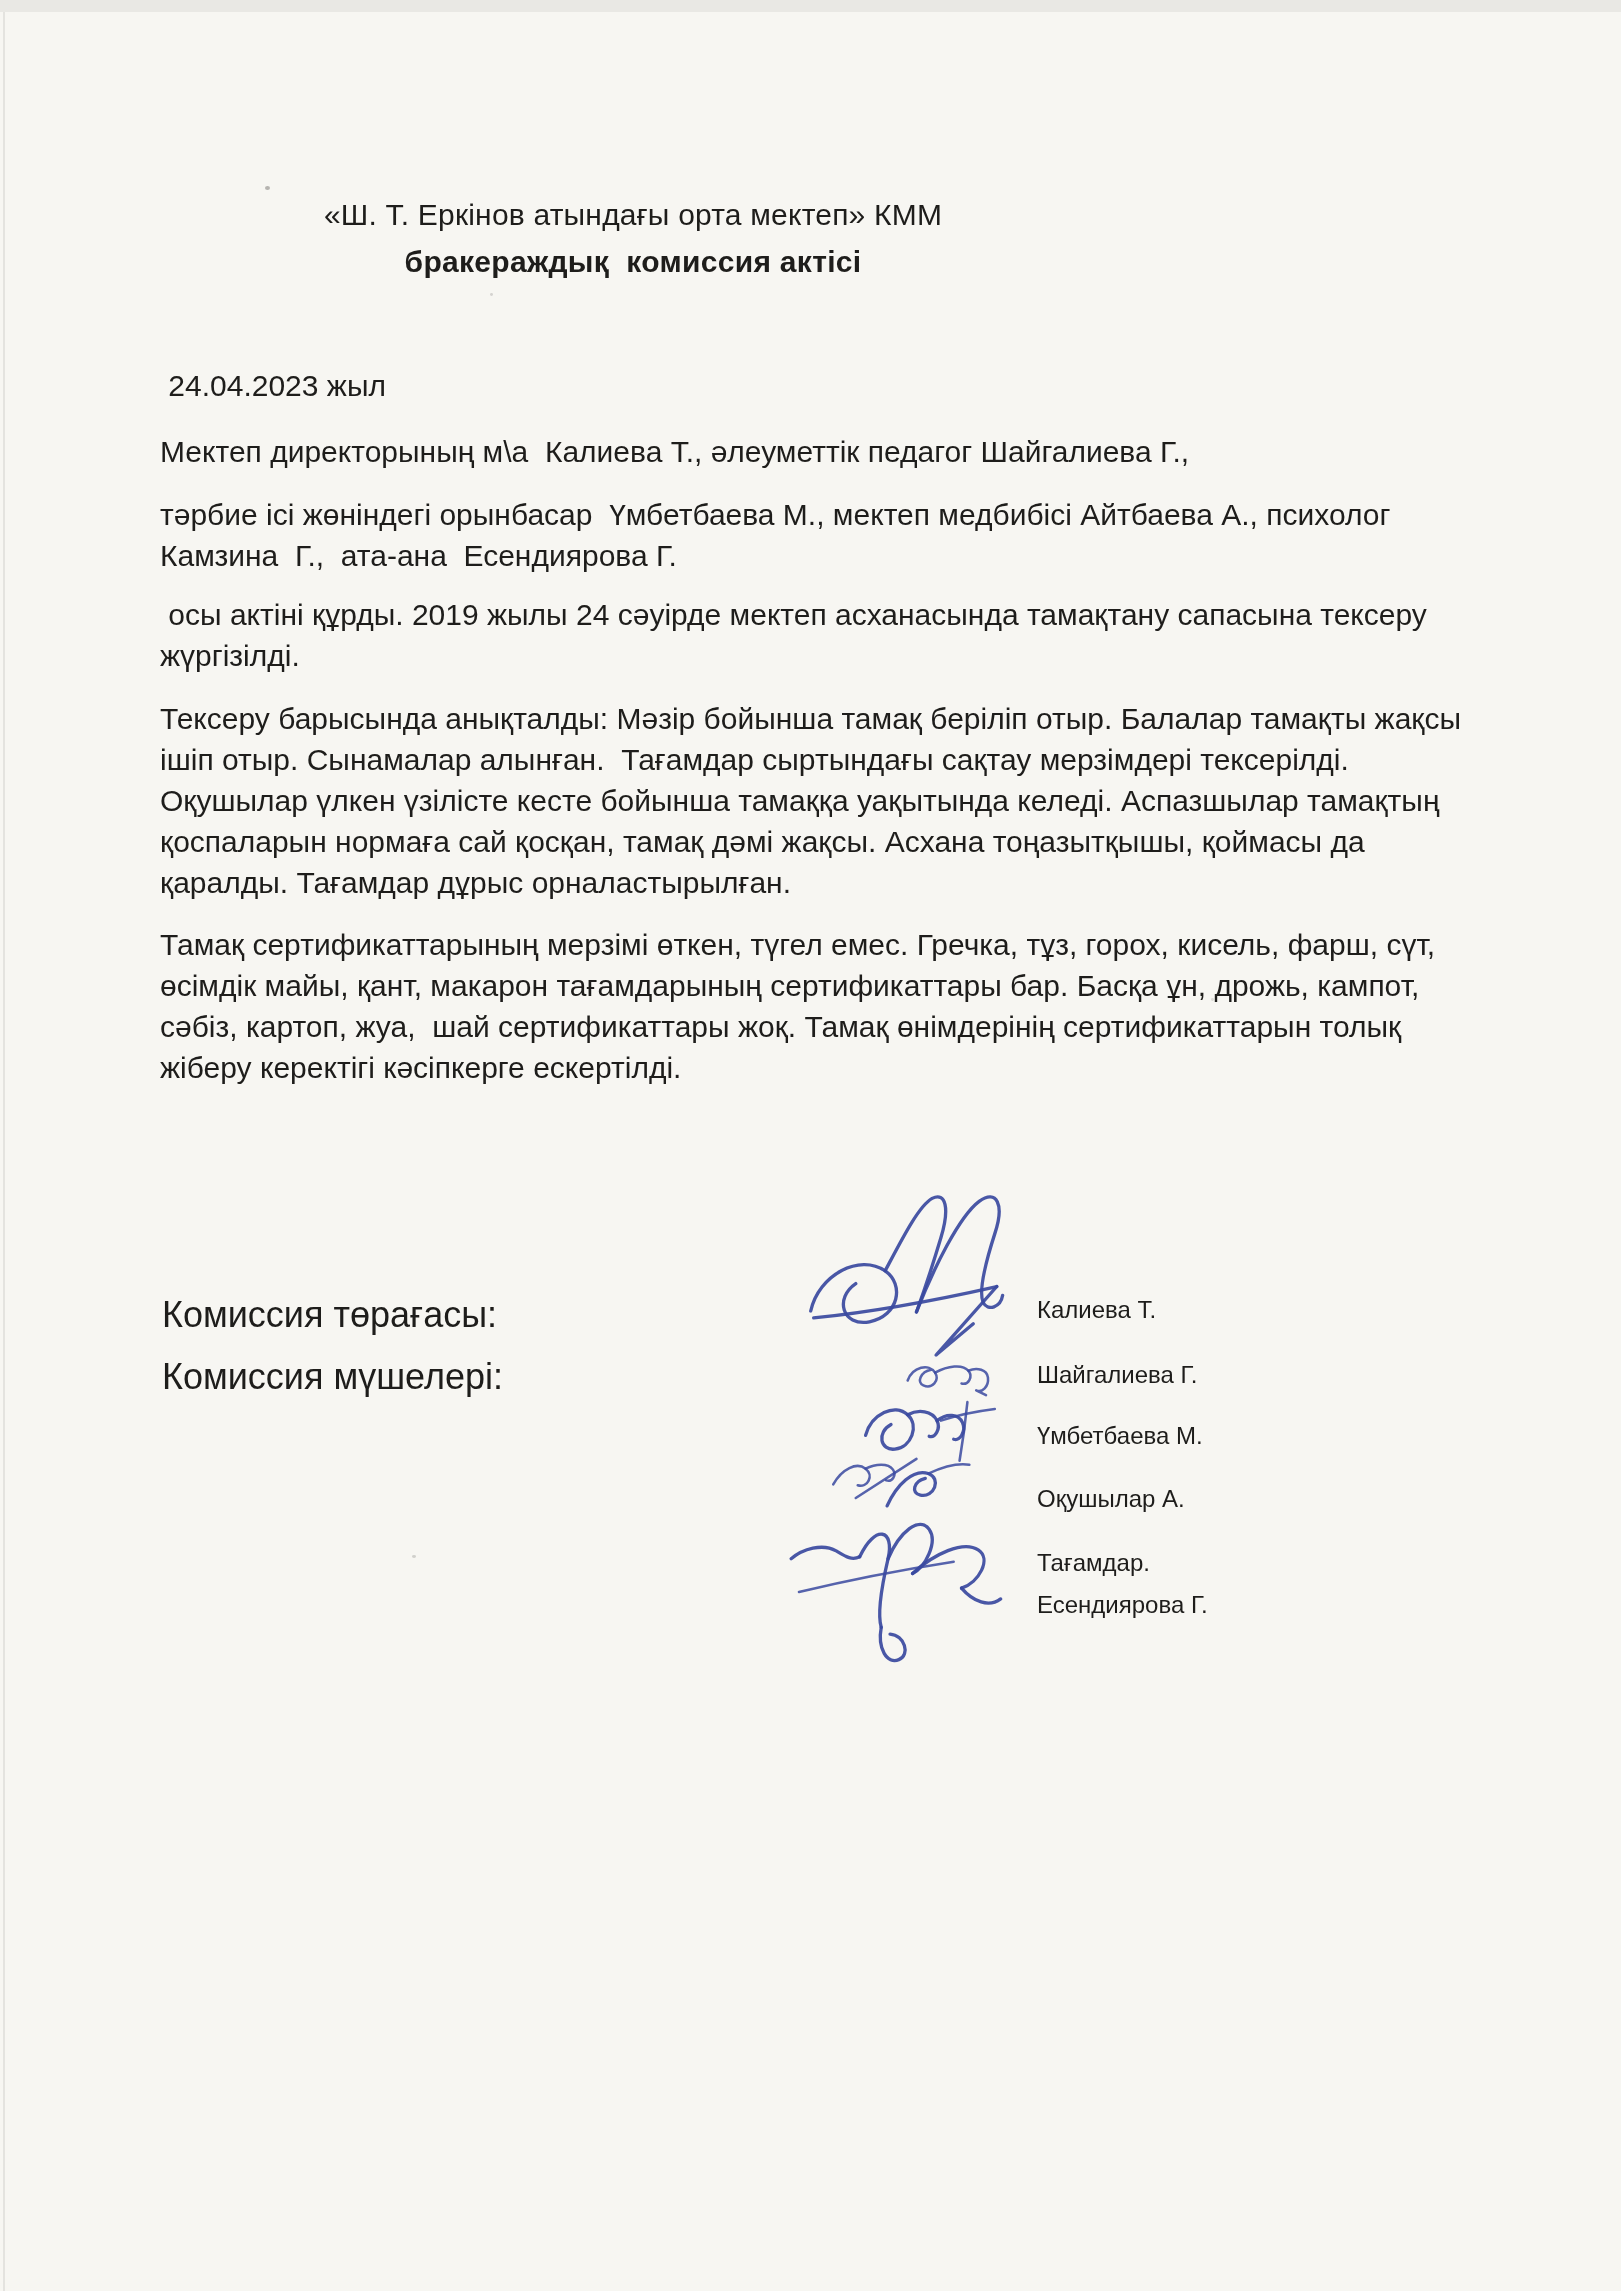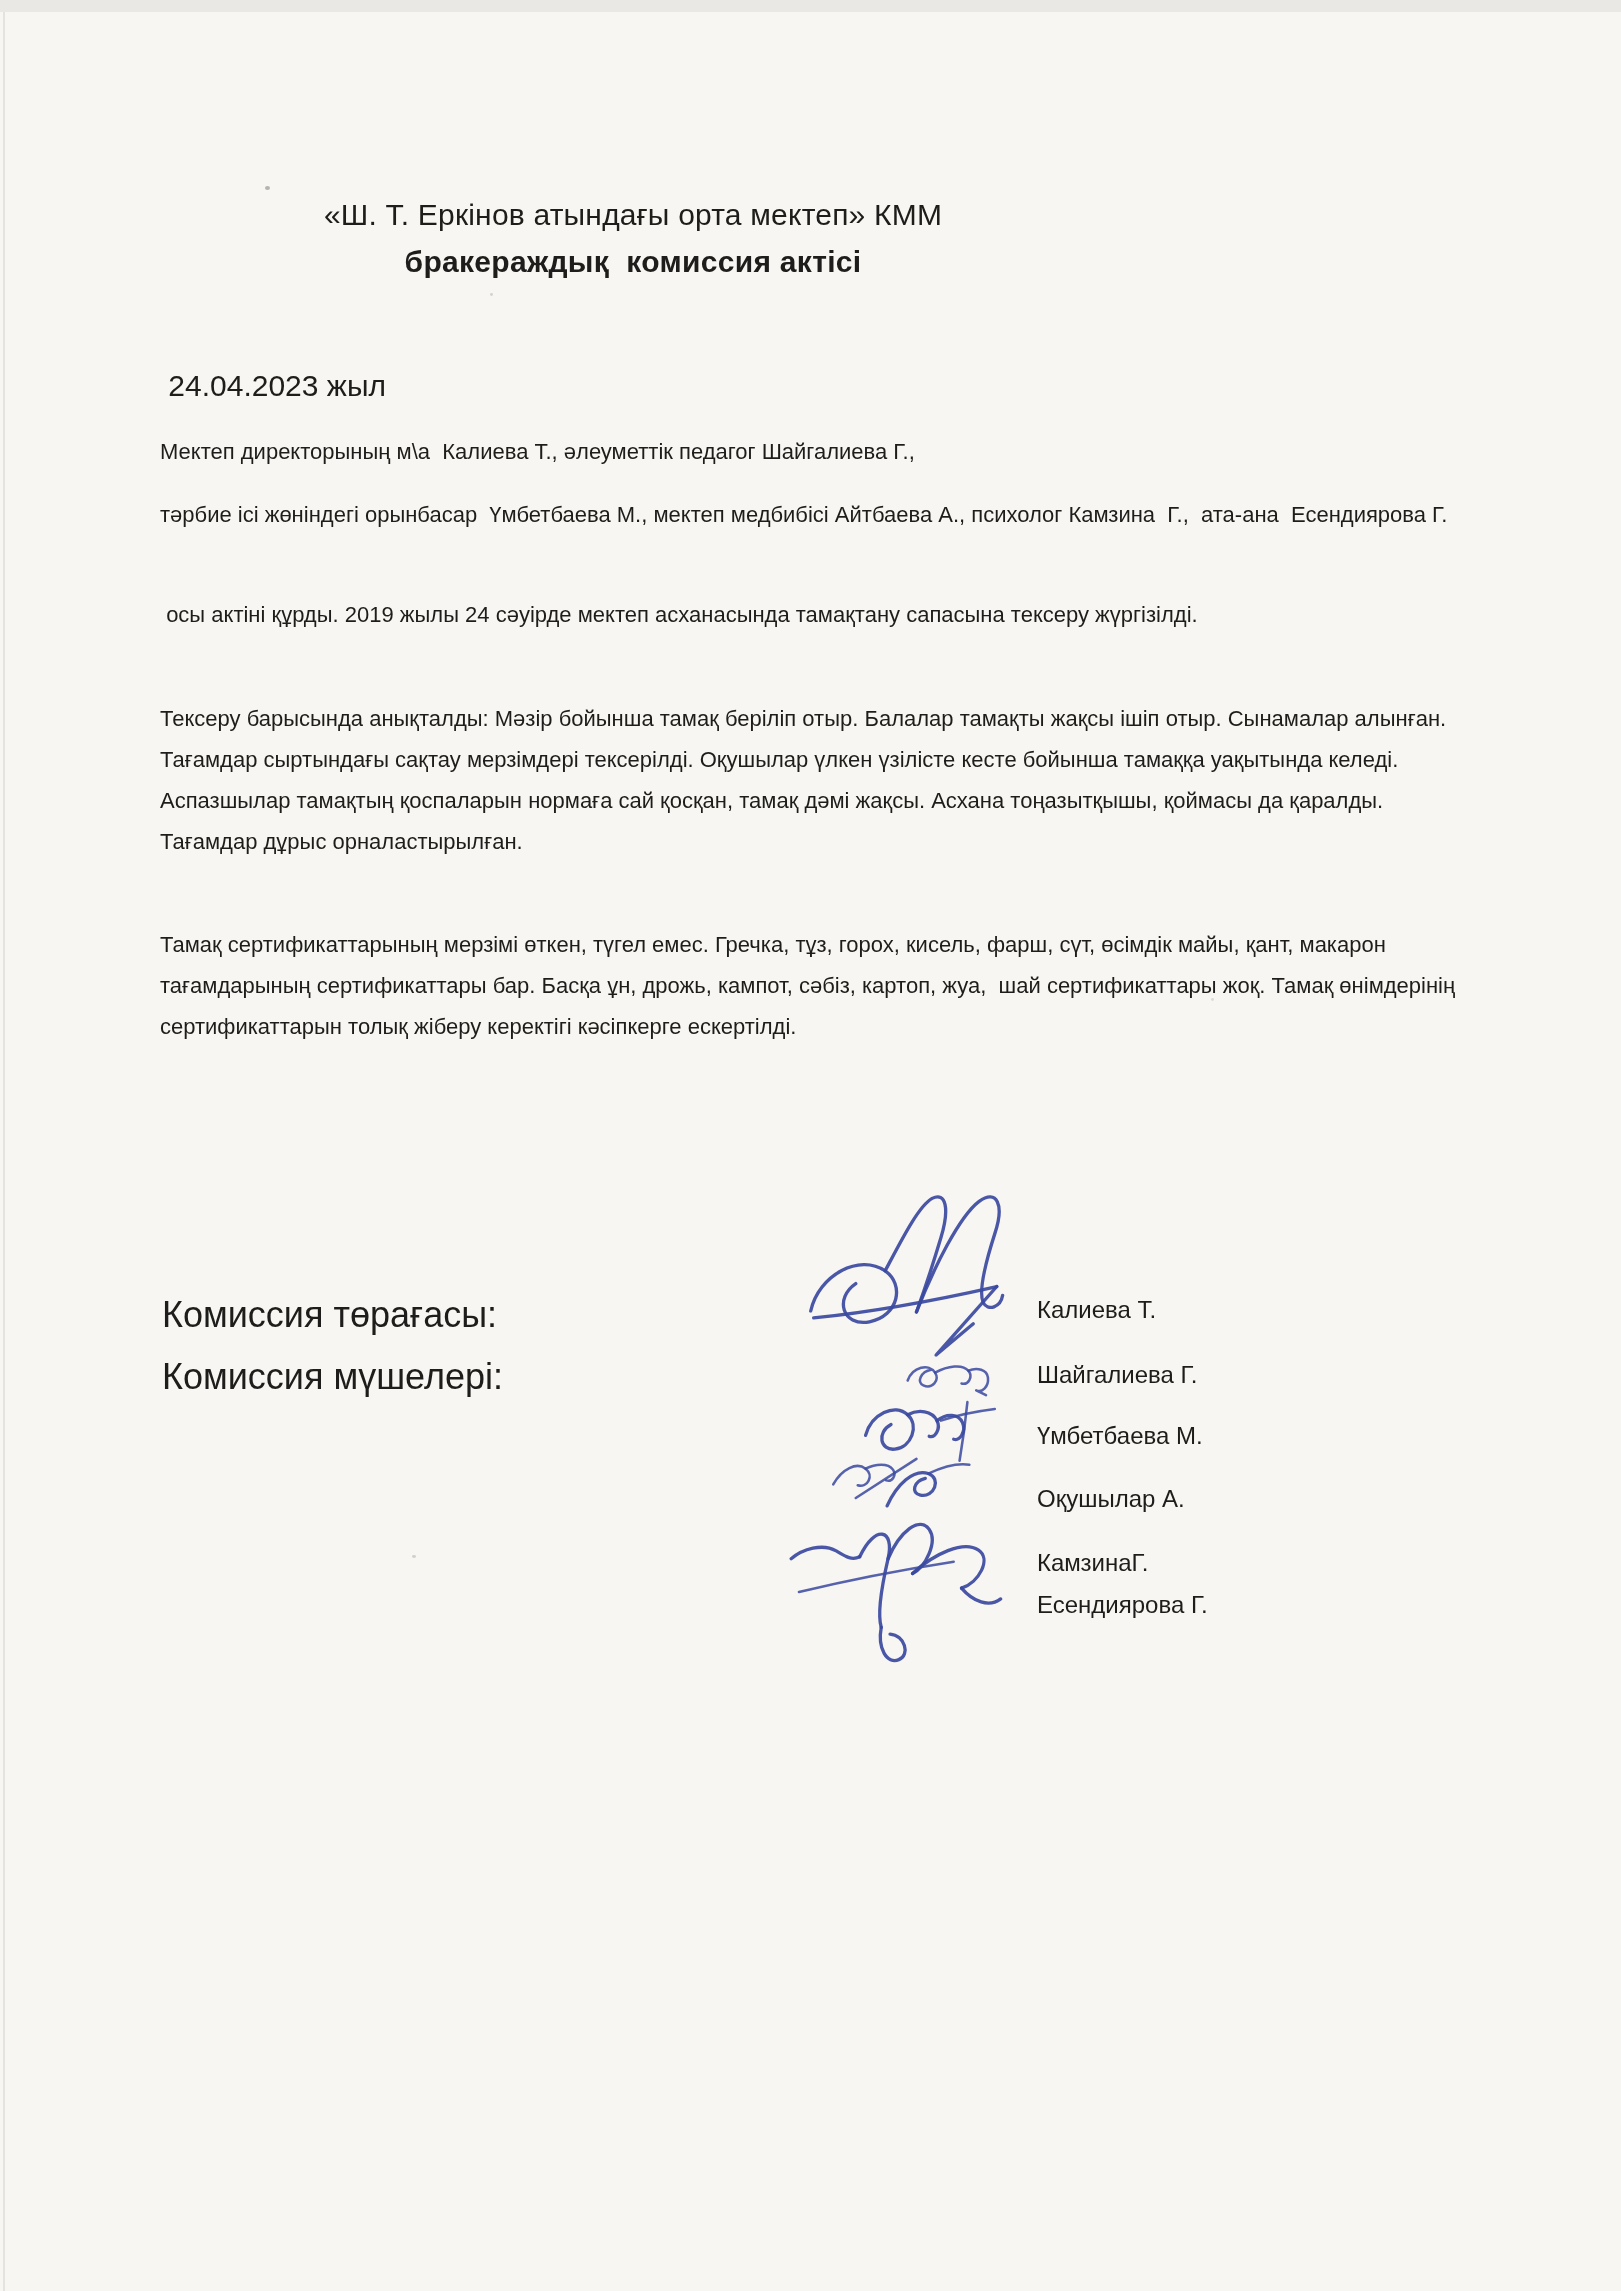--- a/index.html
+++ b/index.html
@@ -37,21 +37,21 @@
   .title-line1 { font-weight: 400; letter-spacing: 0.2px; }
   .title-line2 { font-weight: 700; letter-spacing: 0.3px; }
 
   .date-line {
     position: absolute; left: 160px; top: 353px;
     font-size: 30px; line-height: 41px;
   }
 
   .para {
     position: absolute; left: 160px; width: 1325px;
-    font-size: 22px; line-height: 41px; text-align: left;
+    font-size: 30px; line-height: 41px; text-align: left;
   }
   .para.p1 { top: 419px; }
   .para.p2 { top: 482px; }
   .para.p3 { top: 582px; }
   .para.p4 { top: 686px; }
   .para.p5 { top: 912px; }
 
   .sig-label {
     position: absolute; left: 162px;
     font-size: 36px; line-height: 41px;
@@ -109,21 +109,21 @@
   <div class="para p4 doc-text">Тексеру барысында анықталды: Мәзір бойынша тамақ беріліп отыр. Балалар тамақты жақсы ішіп отыр. Сынамалар алынған.  Тағамдар сыртындағы сақтау мерзімдері тексерілді. Оқушылар үлкен үзілісте кесте бойынша тамаққа уақытында келеді. Аспазшылар тамақтың қоспаларын нормаға сай қосқан, тамақ дәмі жақсы. Асхана тоңазытқышы, қоймасы да қаралды. Тағамдар дұрыс орналастырылған.</div>
   <div class="para p5 doc-text">Тамақ сертификаттарының мерзімі өткен, түгел емес. Гречка, тұз, горох, кисель, фарш, сүт, өсімдік майы, қант, макарон тағамдарының сертификаттары бар. Басқа ұн, дрожь, кампот, сәбіз, картоп, жуа,  шай сертификаттары жоқ. Тамақ өнімдерінің сертификаттарын толық жіберу керектігі кәсіпкерге ескертілді.</div>
 
   <div class="sig-label l1 doc-text">Комиссия төрағасы:</div>
   <div class="sig-label l2 doc-text">Комиссия мүшелері:</div>
 
   <div class="sig-name n1 doc-text">Калиева Т.</div>
   <div class="sig-name n2 doc-text">Шайгалиева Г.</div>
   <div class="sig-name n3 doc-text">Үмбетбаева М.</div>
   <div class="sig-name n4 doc-text">Оқушылар А.</div>
-  <div class="sig-name n5 doc-text">КамзинаГ.</div>
+  <div class="sig-name n5 doc-text">Тағамдар.</div>
   <div class="sig-name n6 doc-text">Есендиярова Г.</div>
 
   <svg class="sig-ink" viewBox="0 0 310 530" xmlns="http://www.w3.org/2000/svg" aria-hidden="true">
 
     <path d="M72,145 C80,108 122,86 148,104 C168,118 162,150 132,156 C104,161 96,132 118,117"></path>
     <path d="M148,104 C165,72 182,38 196,30 C210,23 214,40 205,70 C196,100 184,135 180,146"></path>
     <path d="M180,146 C198,100 224,48 244,33 C262,20 270,36 260,66 C251,94 243,124 248,136 C253,146 266,141 268,129"></path>
     <path d="M75,152 C135,146 200,134 262,120"></path>
     <path d="M262,120 L200,190 L238,158"></path>
 

